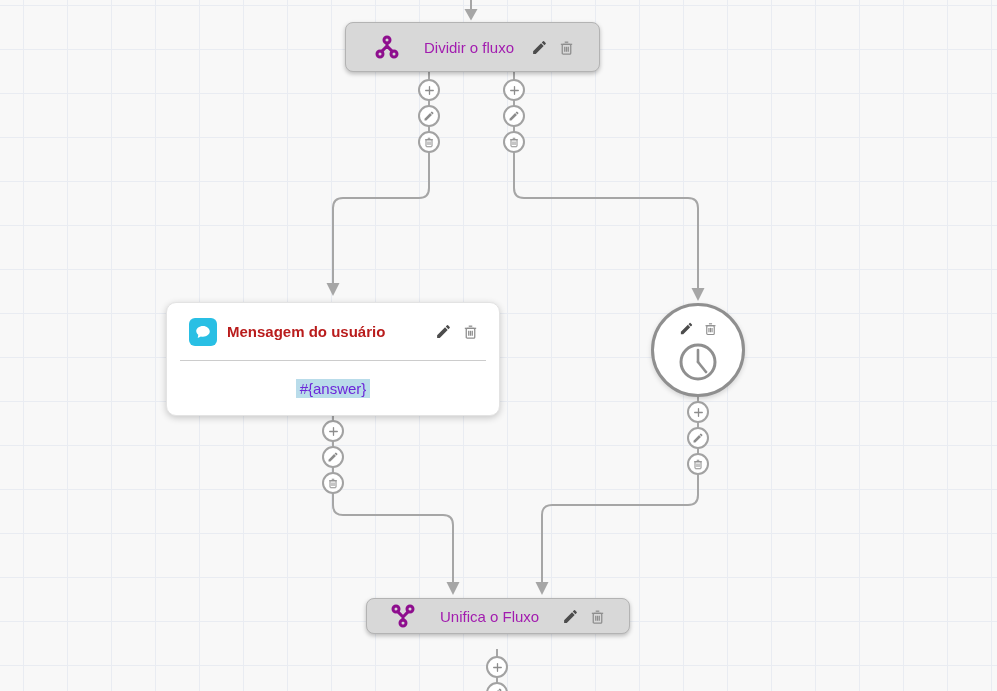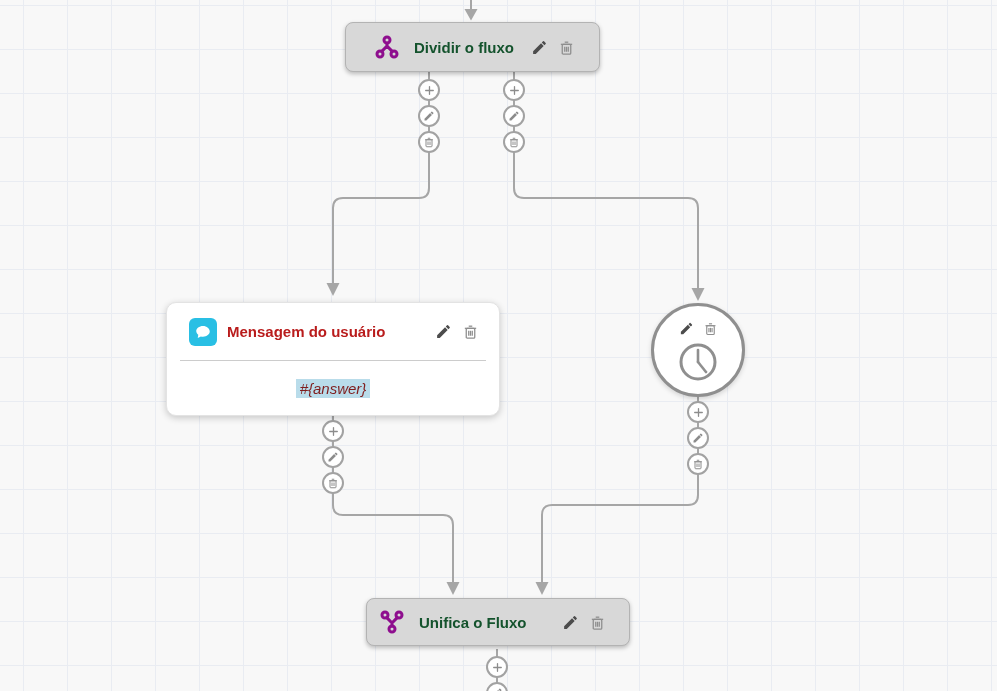--- a/index.html
+++ b/index.html
@@ -16,42 +16,42 @@
   .wire{stroke:#a6a6a6;stroke-width:2;fill:none;}
   .arrowhead{fill:#a6a6a6;stroke:none;}
 
   
   .node-pill{
     position:absolute;z-index:3;box-sizing:border-box;
     background:#d8d8d8;border:1px solid #b3b3b3;border-radius:8px;
     display:flex;align-items:center;
     box-shadow:0 2px 4px rgba(0,0,0,.25);
   }
-  .node-pill .label{font-size:15px;font-weight:bold;color:#14532d;margin-left:14px;white-space:nowrap;}
+  .node-pill .label{font-size:15px;font-weight:normal;color:#a21caf;margin-left:24px;white-space:nowrap;}
   .spacer{flex:1;}
   .icon-edit{color:#4c4c4c;}
   .icon-trash{color:#8e8e8e;margin-left:10px;}
   .hdr-action{display:flex;align-items:center;cursor:pointer;}
 
   
   .card{
     position:absolute;z-index:3;box-sizing:border-box;
     background:#ffffff;border:1px solid #e3e3e3;border-radius:10px;
     box-shadow:0 2px 7px rgba(0,0,0,.2);
   }
   .card-header{height:57px;display:flex;align-items:center;padding:0 20px 0 22px;}
   .card-header .label{font-size:15px;font-weight:bold;color:#b91c1c;margin-left:10px;white-space:nowrap;}
   .badge-blue{
     width:28px;height:28px;border-radius:6px;background:#29bfe4;
     display:flex;align-items:center;justify-content:center;flex:none;
   }
   .divider{border:none;border-top:1px solid #cccccc;margin:0 13px;}
   .card-body{height:54px;display:flex;align-items:center;justify-content:center;}
   .variable{
-    font-size:15px;font-style:italic;color:#7f1d1d;
+    font-size:15px;color:#6d28d9;
     background:#b9dcea;padding:1px 4px;
   }
 
   
   .node-circle{
     position:absolute;z-index:3;box-sizing:border-box;
     width:94px;height:94px;border-radius:50%;
     background:#fff;border:3px solid #8f8f8f;
     box-shadow:0 2px 5px rgba(0,0,0,.15);
     display:flex;flex-direction:column;align-items:center;
@@ -267,21 +267,21 @@
       <svg width="12" height="12" viewBox="0 0 24 24" fill="none" stroke="currentColor" stroke-width="2">
           <rect x="6" y="7.5" width="12" height="14" rx="1.5"></rect>
           <line x1="4" y1="7.5" x2="20" y2="7.5"></line>
           <line x1="9.5" y1="4.5" x2="14.5" y2="4.5"></line>
           <line x1="10" y1="11" x2="10" y2="18"></line>
           <line x1="14" y1="11" x2="14" y2="18"></line>
         </svg>
     </div>
   </div>
 
-  <div class="node-pill" style="left:366px;top:598px;width:264px;height:48px;padding:0 23px 0 12px;">
+  <div class="node-pill" style="left:366px;top:598px;width:264px;height:36px;padding:0 23px 0 23px;">
     <span style="display:flex;">
       <svg width="26" height="26" viewBox="0 0 26 26">
         <g stroke="#8e0e8e" stroke-width="3" fill="none" stroke-linecap="round">
           <path d="M7.8 8.6 L13 14 M18.2 8.6 L13 14 M13 14 V17"></path>
           <circle cx="6" cy="6" r="3"></circle>
           <circle cx="20" cy="6" r="3"></circle>
           <circle cx="13" cy="20" r="3"></circle>
         </g>
       </svg>
     </span>

